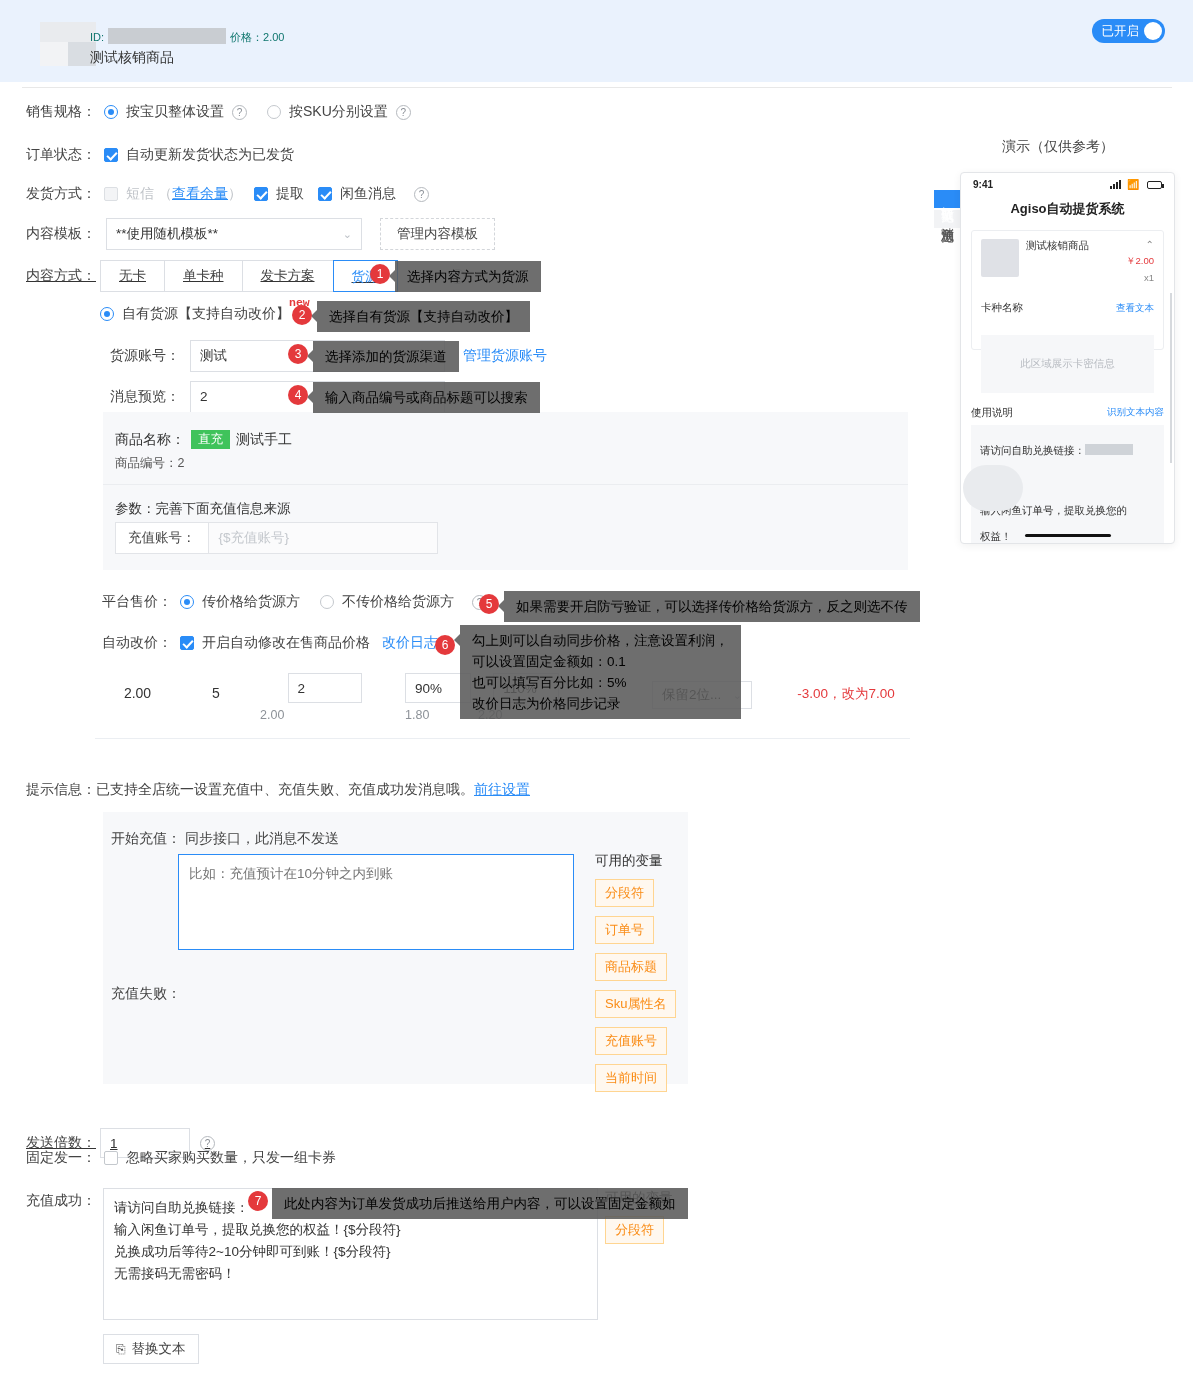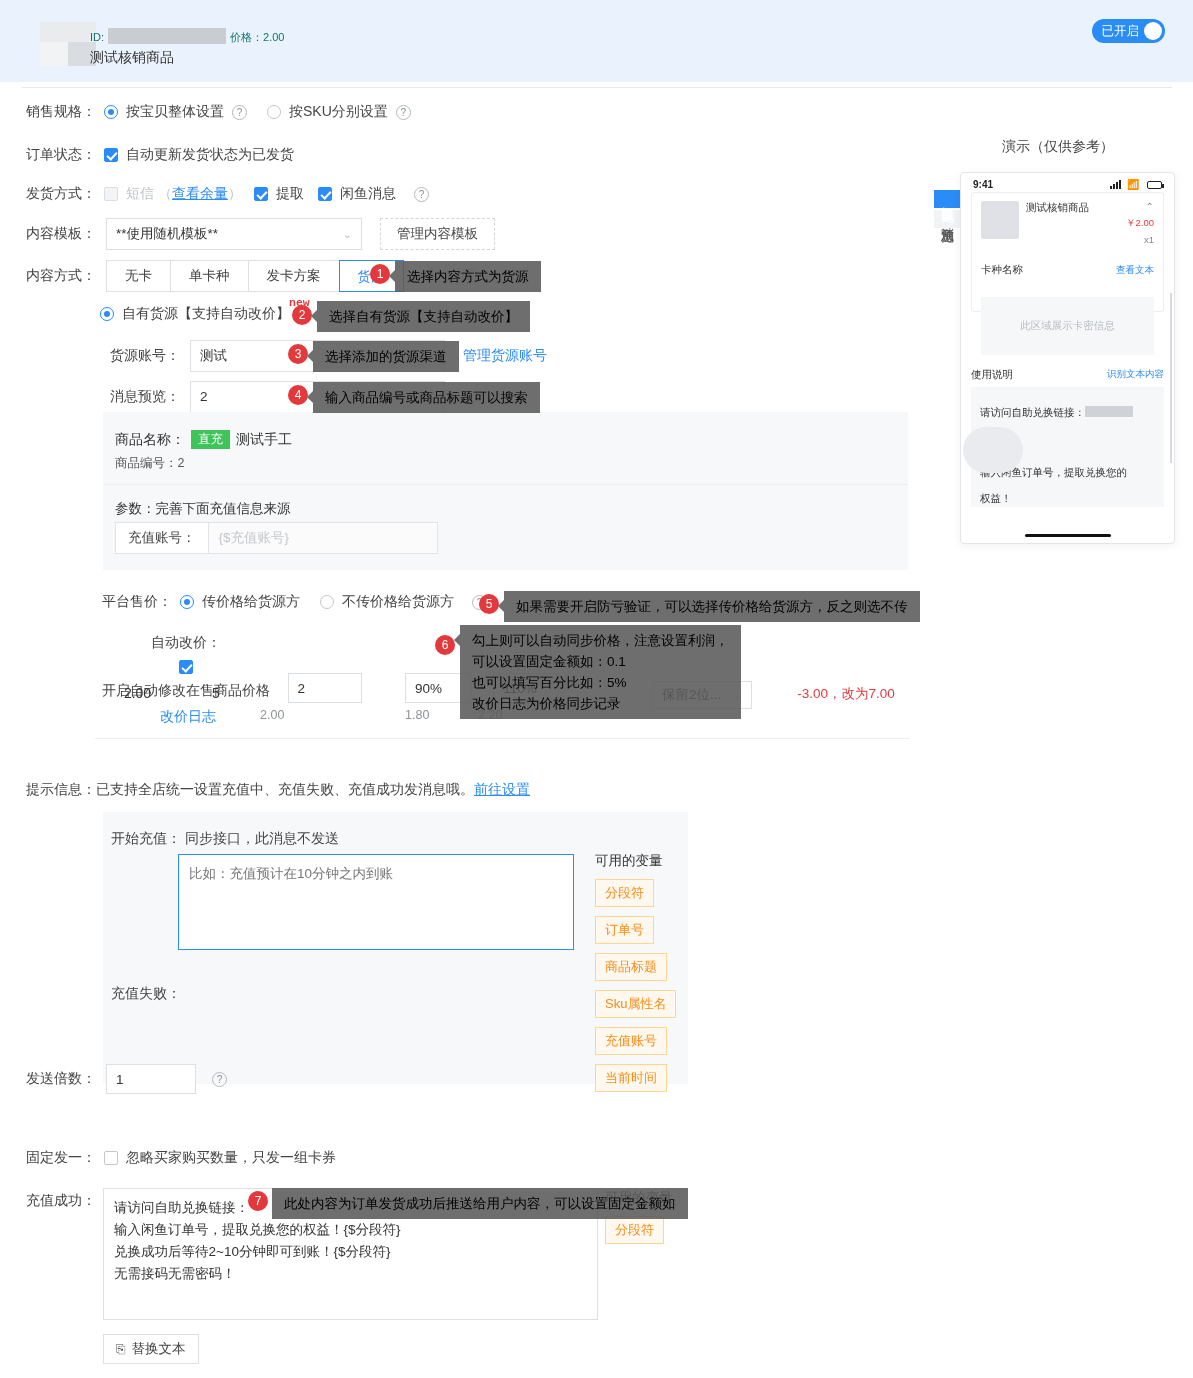--- a/index.html
+++ b/index.html
@@ -316,21 +316,21 @@
   <span class="lbl">内容模板：</span>
   <div class="select" style="width:256px;">
     <span>**使用随机模板**</span>
     <span class="chev">⌄</span>
   </div>
   <div class="btn-dashed" style="margin-left:8px;">
     <span>管理内容模板</span>
   </div>
 </div>
 
-<div class="row" style="left:26px; top:260px; gap:10px;">
+<div class="row" style="left:26px; top:260px; gap:4px;text-decoration:underline;">
   <span class="lbl">内容方式：</span>
   <div class="seg">
     <div>无卡</div>
     <div>单卡种</div>
     <div>发卡方案</div>
     <div class="active">货源</div>
   </div>
   <span class="qmark" style="margin-left:48px;">?</span>
 </div>
 <div class="badge-num" style="left:370px; top:264px;">1</div>
@@ -386,21 +386,21 @@
   <span class="lbl">平台售价：</span>
   <span class="radio on"></span>
   <span class="lbl">传价格给货源方</span>
   <span class="radio" style="margin-left:12px;"></span>
   <span class="lbl">不传价格给货源方</span>
   <span class="qmark" style="margin-left:10px;">?</span>
 </div>
 <div class="badge-num" style="left:479px; top:594px;">5</div>
 <div class="tip" style="left:504px; top:591px;">如果需要开启防亏验证，可以选择传价格给货源方，反之则选不传</div>
 
-<div class="row" style="left:102px; top:634px; gap:8px;flex-direction:column;">
+<div class="row" style="left:102px; top:634px; gap:8px;">
   <span class="lbl">自动改价：</span>
   <span class="cbx on"></span>
   <span class="lbl">开启自动修改在售商品价格</span>
   <span class="lnk-nu" style="margin-left:4px;">改价日志</span>
 </div>
 <div class="badge-num" style="left:435px; top:635px;">6</div>
 <div class="tip" style="left:460px; top:625px;">勾上则可以自动同步价格，注意设置利润，
 可以设置固定金额如：0.1
 也可以填写百分比如：5%
 改价日志为价格同步记录</div>
@@ -457,21 +457,21 @@
 <div class="varcol">
   <div class="vartitle">可用的变量</div>
   <div class="varchip">分段符</div><br>
   <div class="varchip">订单号</div><br>
   <div class="varchip">商品标题</div><br>
   <div class="varchip">Sku属性名</div><br>
   <div class="varchip">充值账号</div><br>
   <div class="varchip">当前时间</div>
 </div>
 
-<div class="row" style="left:26px; top:1064px; gap:10px;">
+<div class="row" style="left:26px; top:1128px; gap:4px;text-decoration:underline;">
   <span class="lbl">发送倍数：</span>
   <input class="input" style="width: 90px;" value="1">
   <span class="qmark" style="margin-left:6px;">?</span>
 </div>
 
 <div class="row" style="left:26px; top:1149px; gap:8px;">
   <span class="lbl">固定发一：</span>
   <span class="cbx"></span>
   <span class="lbl">忽略买家购买数量，只发一组卡券</span>
 </div>
@@ -511,20 +511,21 @@
       <span class="sig-bars">
           <i style="height:3px"></i>
           <i style="height:5px"></i>
           <i style="height:7px"></i>
           <i style="height:9px"></i>
         </span>
       <span style="margin:0 4px;">📶</span>
       <span class="batt"></span>
     </span>
   </div>
+  <div class="ph-title">Agiso自动提货系统</div>
 
   <div class="ph-card">
     <div class="ph-prodrow">
       <div class="ph-thumb"></div>
       <div class="ph-pname">测试核销商品</div>
       <div class="ph-right">
         <div class="ph-caret">⌃</div>
         <div class="ph-price">￥2.00</div>
         <div class="ph-qty">x1</div>
       </div>

